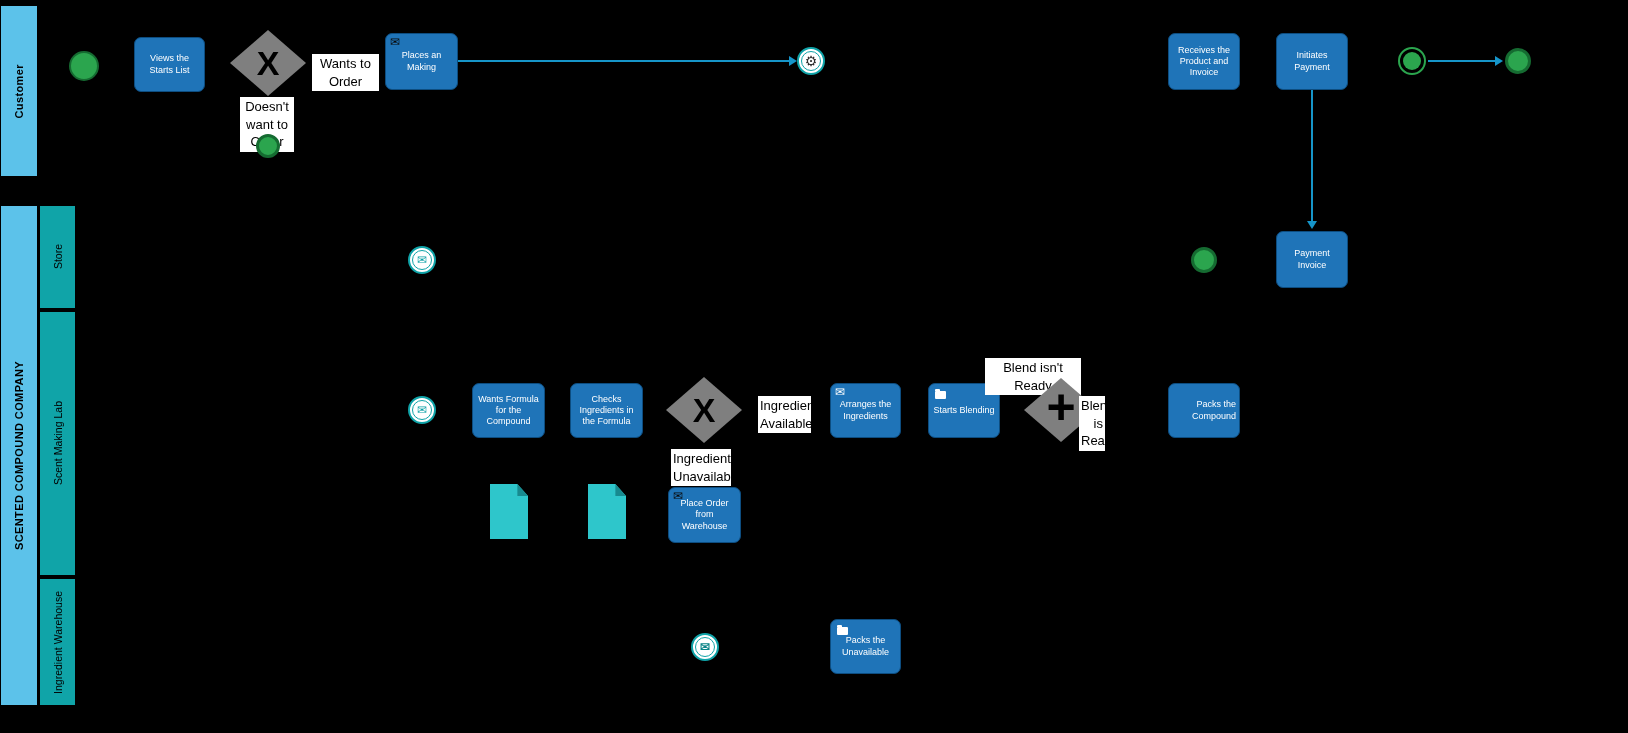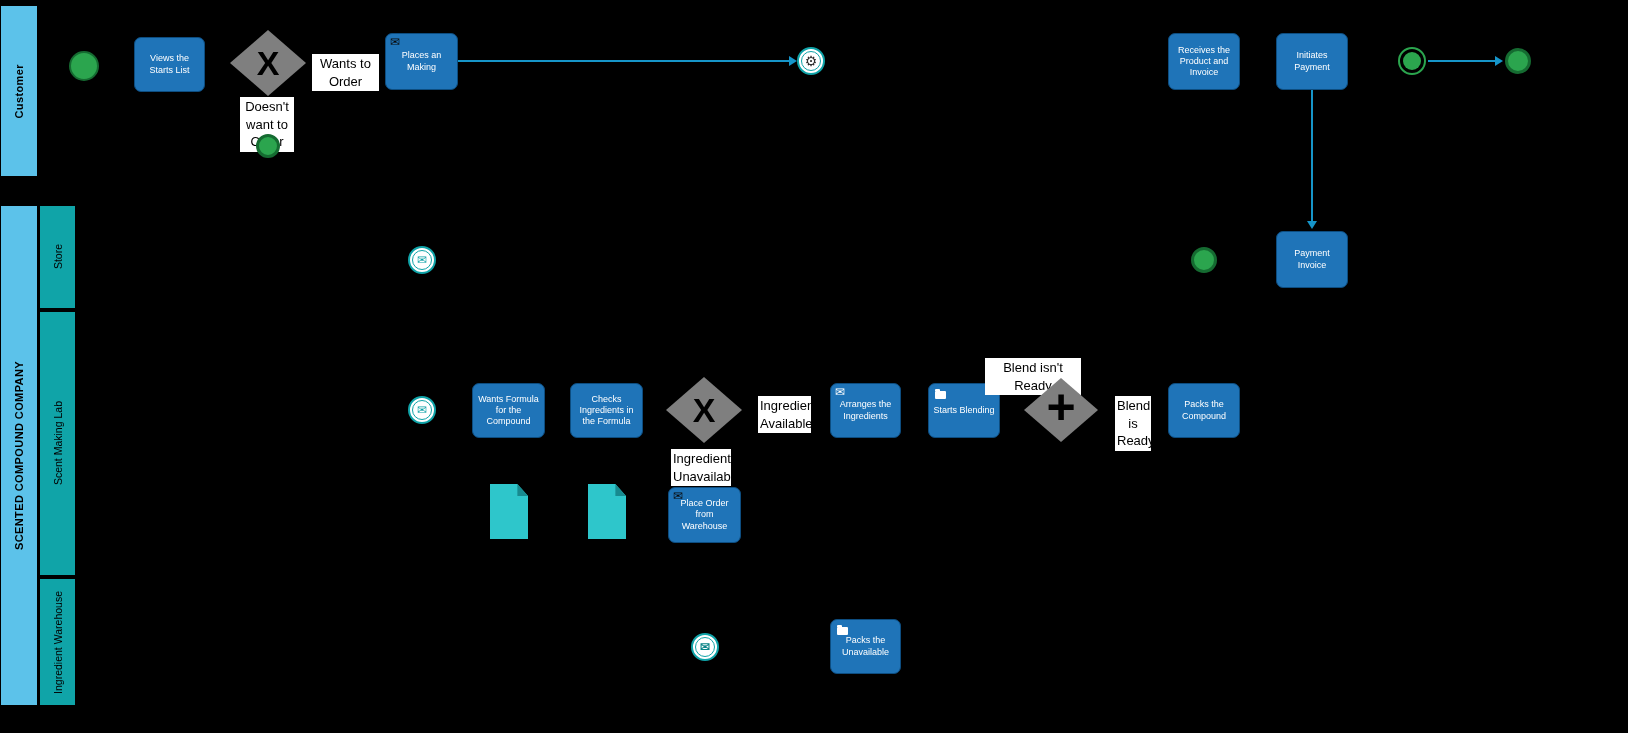--- a/index.html
+++ b/index.html
@@ -181,23 +181,23 @@
     <span>Starts Blending</span>
   </div>
 
   <div class="flow-label" style="left:985px;top:358px;width:96px;">Blend isn't Ready</div>
 
   <div class="gateway" style="left:1024px;top:378px;width:74px;height:64px;">
     <div class="diamond"></div>
     <div class="gw-symbol gw-plus">+</div>
   </div>
 
-  <div class="flow-label" style="left:1115px;top:396px;width:36px;">Blend is Ready</div>
-
-  <div class="task" style="left:1168px;top:383px;width:72px;height:55px;">
+  <div class="flow-label" style="left:1079px;top:396px;width:26px;text-align:right;">Blend is Ready</div>
+
+  <div class="task" style="left:1168px;top:383px;width:72px;height:55px;text-align:right;">
     <span>Packs the Compound</span>
   </div>
 
   <div class="document" style="left:490px;top:484px;width:38px;height:55px;">
     <div class="doc-body"></div>
     <div class="doc-fold"></div>
   </div>
   <div class="document" style="left:588px;top:484px;width:38px;height:55px;">
     <div class="doc-body"></div>
     <div class="doc-fold"></div>

